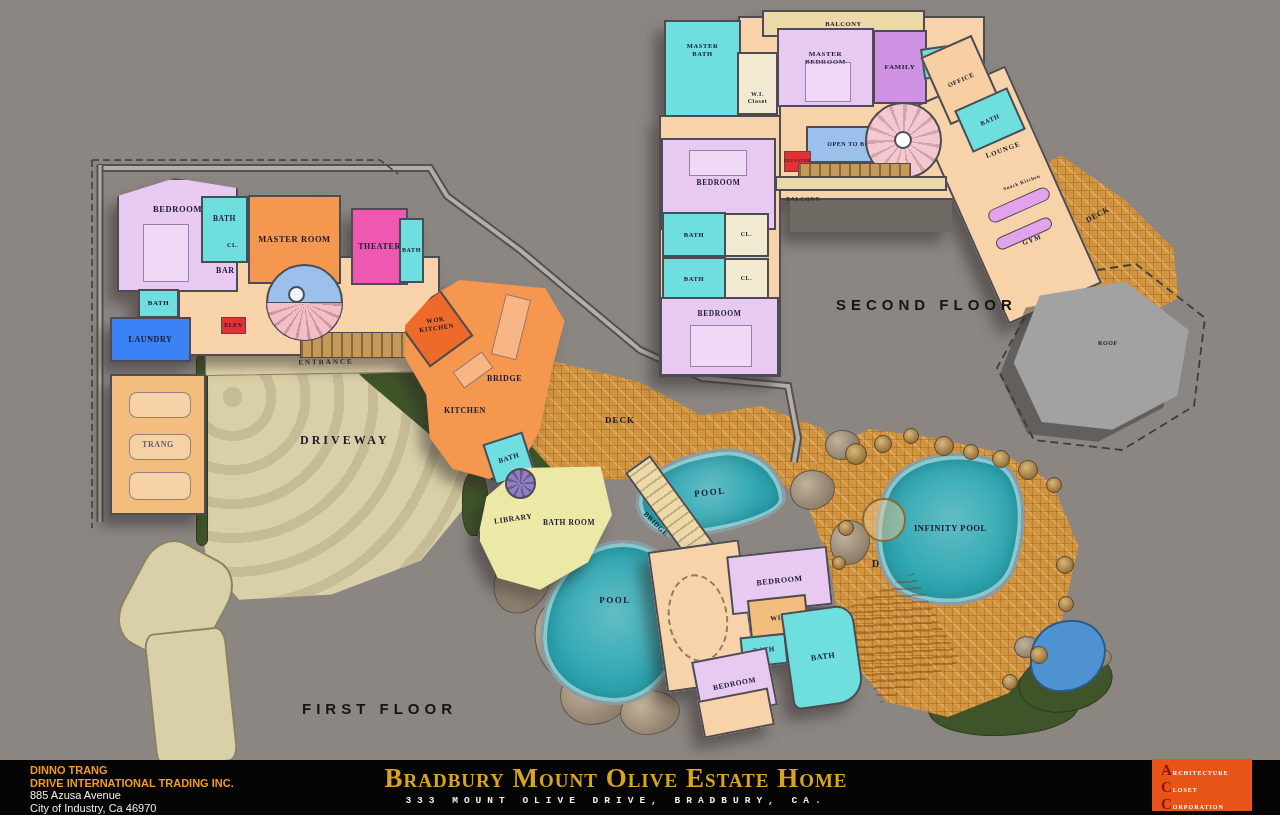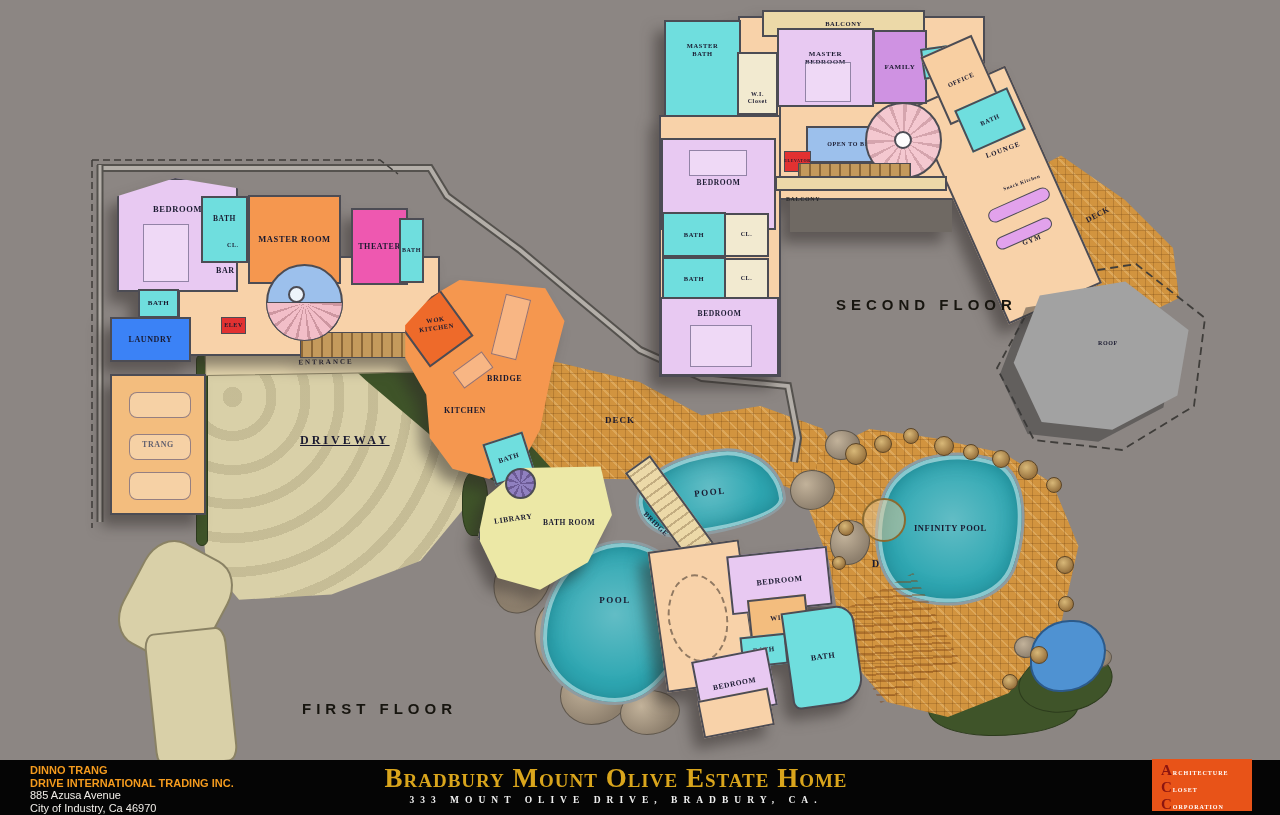--- a/index.html
+++ b/index.html
@@ -45,37 +45,37 @@
        border:1px solid #4c4c54;box-sizing:border-box;position:absolute;}
   .ovald{position:absolute;border:2px dashed rgba(90,75,60,.65);border-radius:50%;box-sizing:border-box;}
   .floorlbl{position:absolute;font-family:"Liberation Sans",sans-serif;font-weight:700;
        font-size:15px;letter-spacing:5px;color:#17150f;}
   
   #titlebar{position:absolute;left:0;top:760px;width:1280px;height:55px;background:#050505;}
   .credit1{font-family:"Liberation Sans",sans-serif;font-weight:700;font-size:11px;color:#f49b1e;line-height:12.5px;}
   .credit2{font-family:"Liberation Sans",sans-serif;font-size:11px;color:#f0ede8;line-height:12.5px;}
   #maintitle{font-family:"Liberation Serif",serif;font-weight:700;font-size:27px;font-variant:small-caps;
        color:#d9a51c;letter-spacing:1px;text-align:center;line-height:30px;}
-  #subtitle{font-family:Liberation Serif, serif;font-weight:700;font-size:9.5px;color:#efefef;
+  #subtitle{font-family:Liberation Mono, monospace;font-weight:700;font-size:9.5px;color:#efefef;
        letter-spacing:6px;text-align:center;margin-top:2px;}
   #logo{position:absolute;left:1152px;top:759px;width:100px;height:52px;background:#e85318;padding:4px 0 0 9px;box-sizing:border-box;}
   .logoline{font-family:"Liberation Serif",serif;font-weight:700;font-size:8.5px;font-variant:small-caps;
        color:#fff;line-height:15px;letter-spacing:1px;}
   .logoline::first-letter{font-size:15px;color:#8c1510;}
 </style>
 </head>
 <body>
 
 <div id="stage">
 
   <div class="layer">
 
     <div class="abs drv" style="left:150px;top:345px;width:330px;height:260px;border:none;
       clip-path:polygon(17% 1%,85% 2%,95% 13%,99% 33%,97% 60%,82% 83%,55% 96%,27% 98%,17% 83%,14% 48%,15% 13%);">
-      <span class="plbl" style="left:150px;top:88px;font-size:12px;letter-spacing:3px;text-decoration:underline;">DRIVEWAY</span>
+      <span class="plbl" style="left:150px;top:88px;font-size:12px;letter-spacing:3px;">DRIVEWAY</span>
     </div>
 
     <div class="drv2" style="left:128px;top:545px;width:95px;height:115px;border-radius:30%;transform:rotate(28deg);"></div>
     <div class="drv2" style="left:150px;top:630px;width:82px;height:135px;border-radius:12%;transform:rotate(-6deg);"></div>
 
     <div class="grn" style="left:330px;top:330px;width:240px;height:180px;border:none;
       clip-path:polygon(6% 3%,40% 8%,58% 32%,77% 57%,95% 77%,88% 97%,58% 77%,38% 54%,15% 28%,2% 12%);"></div>
     <div class="grn" style="left:196px;top:354px;width:12px;height:192px;border-radius:6px;"></div>
     <div class="grn" style="left:462px;top:472px;width:26px;height:64px;border-radius:40%;"></div>
     <div class="grn" style="left:928px;top:678px;width:150px;height:58px;border-radius:45% 55% 40% 60%;transform:rotate(-6deg);"></div>

